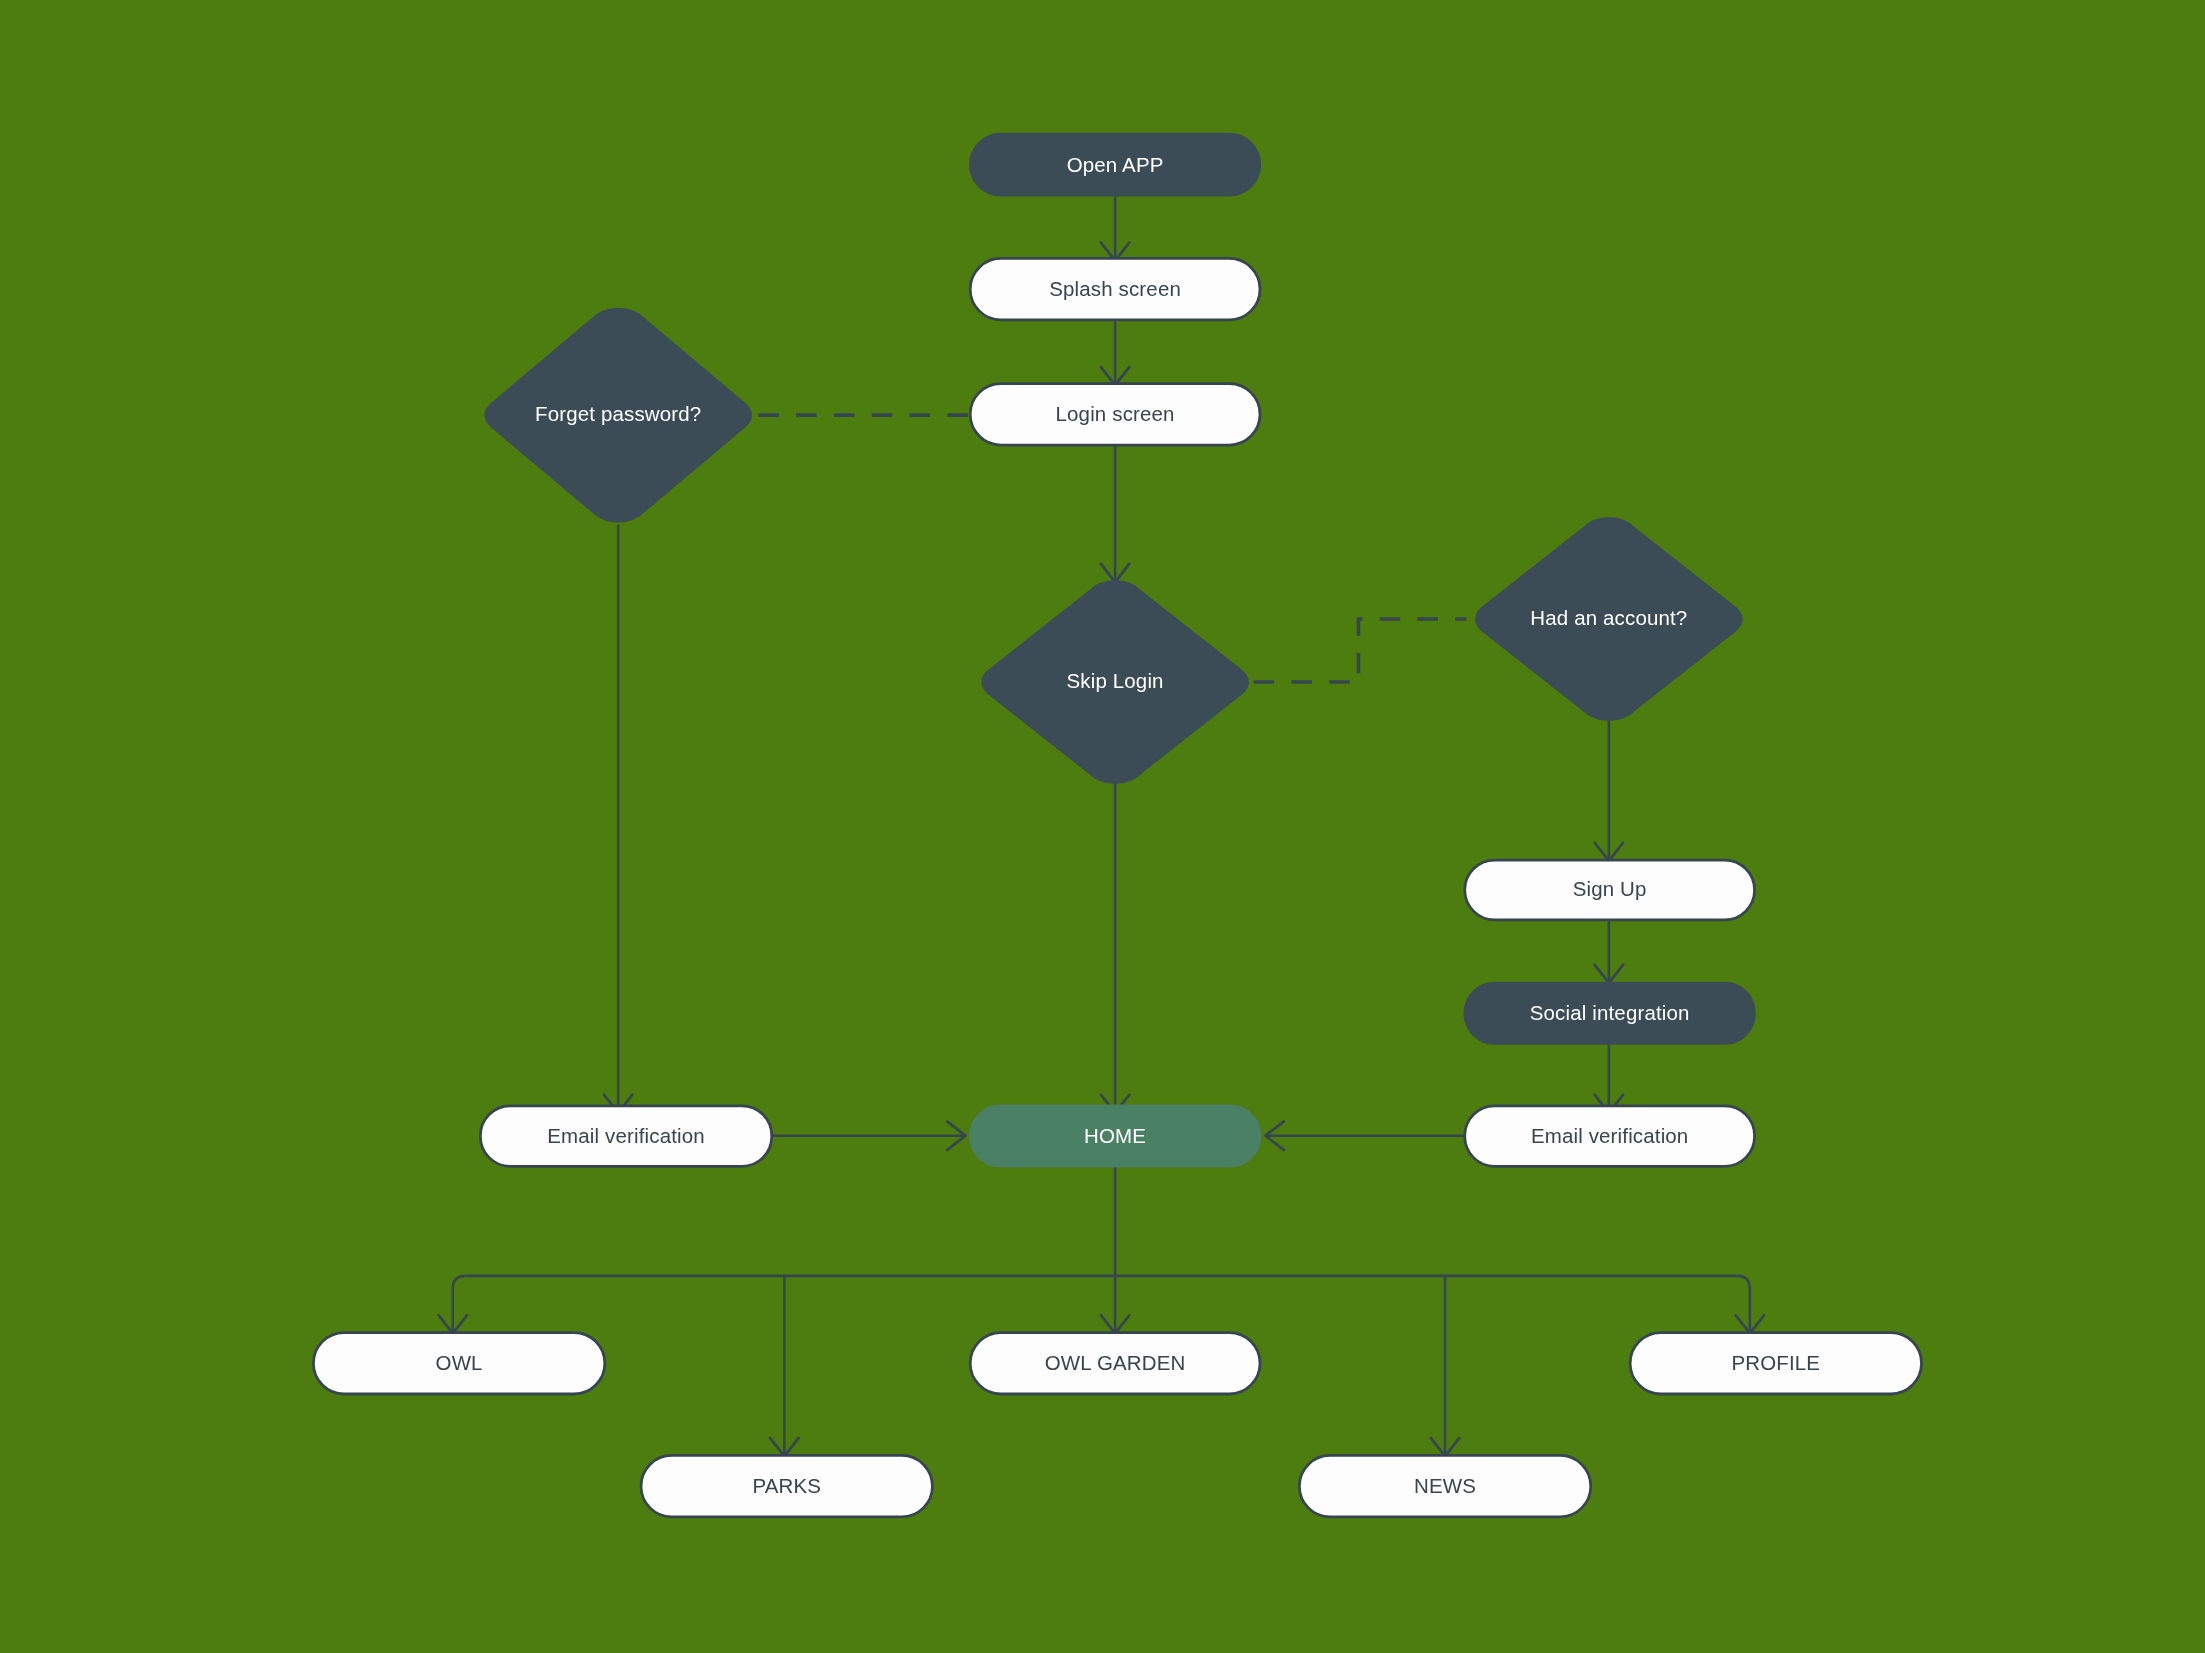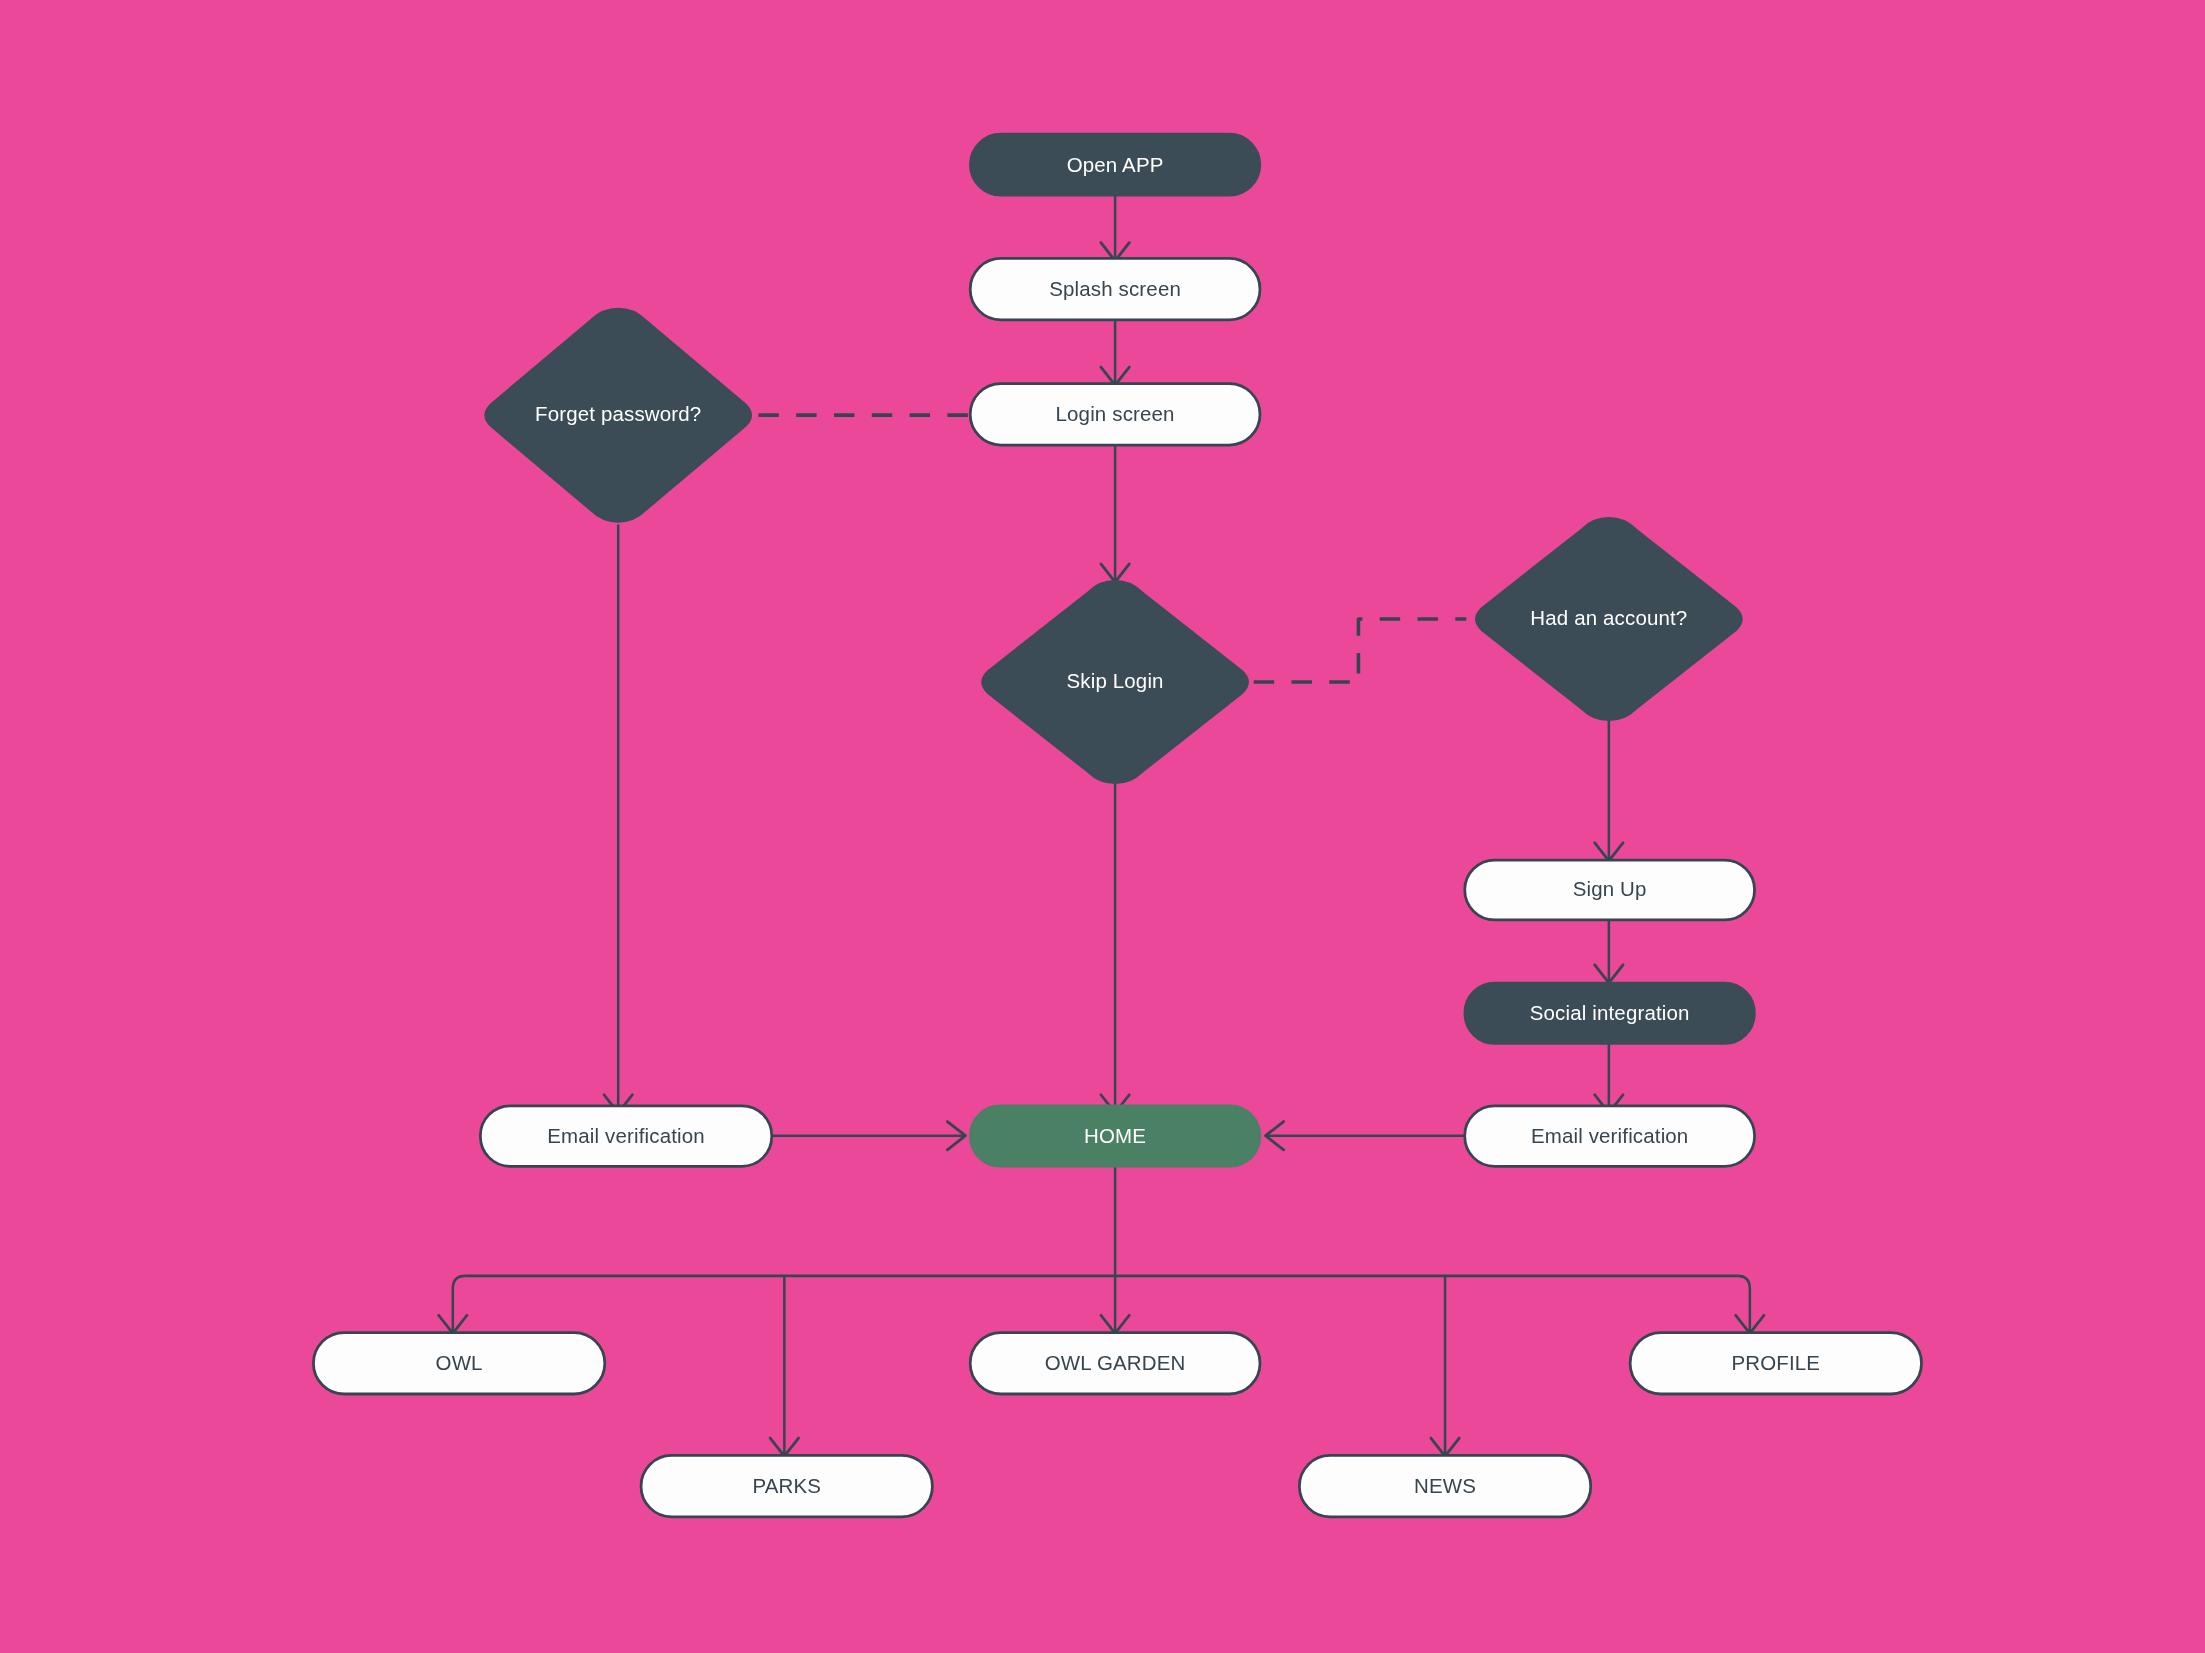--- a/index.html
+++ b/index.html
@@ -10,21 +10,21 @@
   body {
     width: 2205px;
     height: 1654px;
     font-family: "Liberation Sans", sans-serif;
     overflow: hidden;
   }
   #canvas {
     position: relative;
     width: 2205px;
     height: 1654px;
-    background: #ec4899;
+    background: #4d7c0f;
   }
   svg.flow {
     position: absolute;
     left: 0;
     top: 0;
     width: 2205px;
     height: 1654px;
   }
   .node-label {
     font-family: "Liberation Sans", sans-serif;

